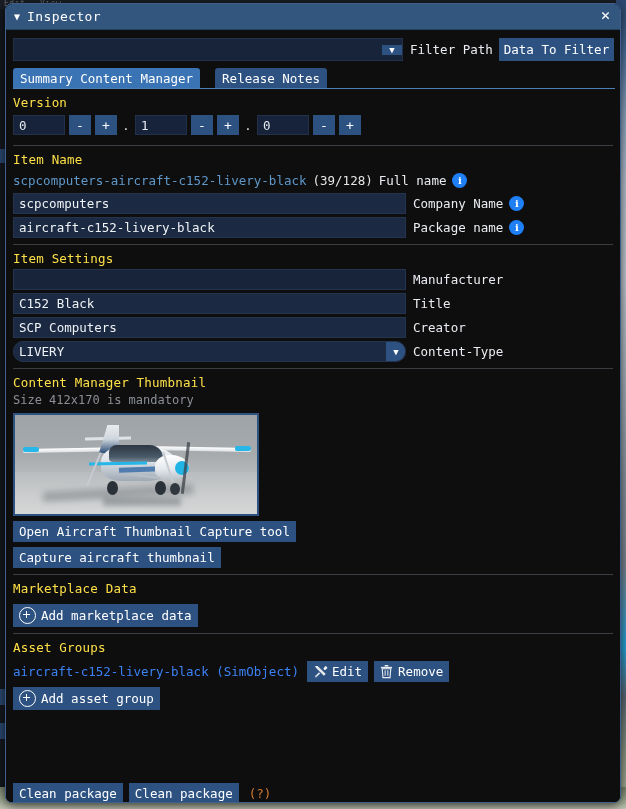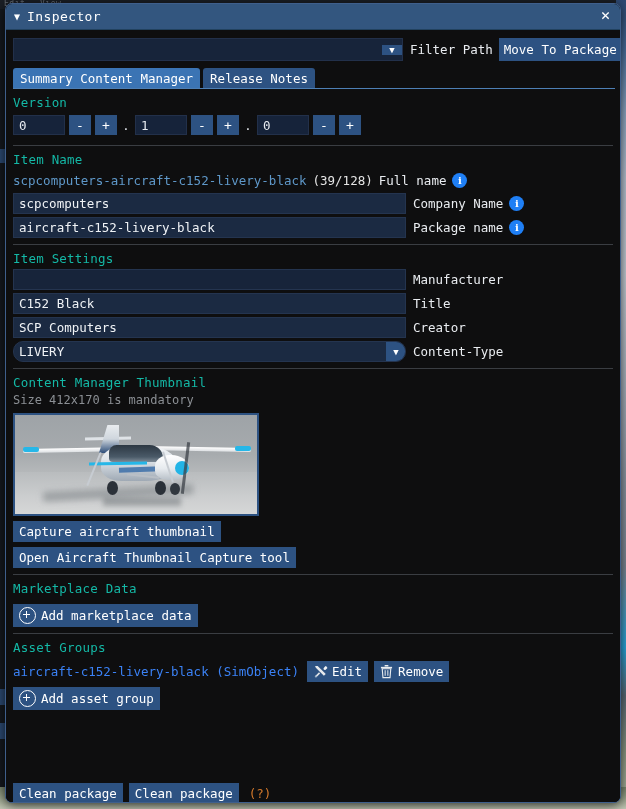--- a/index.html
+++ b/index.html
@@ -170,21 +170,21 @@
     white-space: nowrap;
     cursor: pointer;
   }
 
   
   #tabs {
     display: flex;
     align-items: flex-end;
     margin-top: 7px;
     padding: 0 7px;
-    gap: 3px;
+    gap: 15px;
     position: relative;
   }
   .tab {
     padding: 3px 7px 3px 7px;
     font-size: 12.5px;
     color: #ffffff;
     background: #2d5282;
     border-radius: 3px 3px 0 0;
     cursor: pointer;
     white-space: nowrap;
@@ -197,21 +197,21 @@
     position: absolute;
     left: 7px; bottom: 0;
     width: 602px;
     height: 1px;
     background: #4d7fb5;
   }
 
   
   .section-label {
     font-size: 12.5px;
-    color: #14b8a6;
+    color: #fde047;
     padding: 6px 7px 3px 7px;
     letter-spacing: .2px;
   }
   .sub-note {
     font-size: 12px;
     color: #8b8f94;
     padding: 0 7px 4px 7px;
   }
   .divider {
     height: 1px;
@@ -587,21 +587,21 @@
   </div>
 
   <div id="win-body">
 
     <div id="filter-row">
       <div id="filter-combo">
         <div class="val" placeholder=""></div>
         <div class="combo-arrow">▼</div>
       </div>
       <div id="filter-path-label">Filter Path</div>
-      <div id="move-to-filter-btn">Move To Package</div>
+      <div id="move-to-filter-btn">Data To Filter</div>
     </div>
 
     <div id="tabs">
       <div class="tab active">Summary Content Manager</div>
       <div class="tab">Release Notes</div>
       <div id="tab-underline"></div>
     </div>
 
     <div class="section-label">Version</div>
     <div id="version-row">
@@ -705,24 +705,24 @@
         <div class="strutL"></div>
         <div class="strutR"></div>
         <div class="gearLeg"></div>
         <div class="gearMainL"></div>
         <div class="gearMainR"></div>
         <div class="gearNose"></div>
       </div>
     </div>
 
     <div class="btn-row">
+      <div class="btn">Open Aircraft Thumbnail Capture tool</div>
+    </div>
+    <div class="btn-row">
       <div class="btn">Capture aircraft thumbnail</div>
-    </div>
-    <div class="btn-row">
-      <div class="btn">Open Aircraft Thumbnail Capture tool</div>
     </div>
 
     <div class="divider"></div>
 
     <div class="section-label">Marketplace Data</div>
     <div class="btn-row">
       <div class="btn">
         <span class="plus-circle"></span>
         <span>Add marketplace data</span>
       </div>

